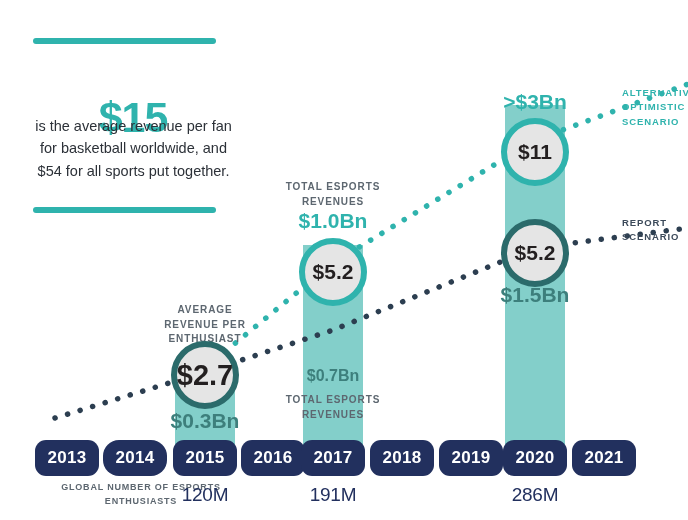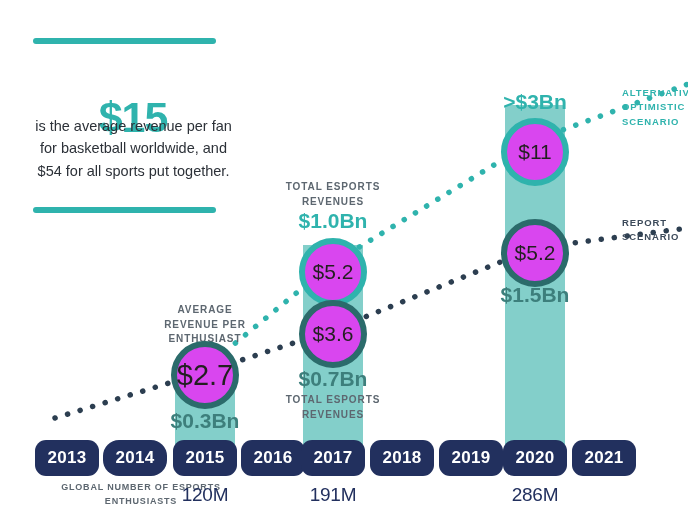--- a/index.html
+++ b/index.html
@@ -35,23 +35,23 @@
   .pill{
     position:absolute;top:0;height:36px;width:64px;
     background:#22305e;border-radius:11px;
     color:#ffffff;font-size:17px;font-weight:bold;
     display:flex;align-items:center;justify-content:center;
     letter-spacing:.3px;
   }
 
   
   .circle{
-    position:absolute;border-radius:50%;background:#d946ef;
+    position:absolute;border-radius:50%;background:#e5e5e5;
     display:flex;align-items:center;justify-content:center;
-    font-weight:normal;color:#231f20;box-sizing:border-box;
+    font-weight:bold;color:#231f20;box-sizing:border-box;
   }
   .circle.teal{border:6px solid #2fb3ad;}
   .circle.navy{border:6px solid #2b6b6b;}
 
   
   .cap{position:absolute;font-weight:bold;text-align:center;}
   .cap-teal{color:#2fb3ad;}
   .cap-dark{color:#3d7f7c;}
 
   
@@ -104,22 +104,21 @@
     <polyline points="205,368 333,263 535,140 688,84" fill="none" stroke="#2fb3ad" stroke-width="5.5" stroke-linecap="round" stroke-dasharray="0.1 13"></polyline>
   </svg>
 
   <div class="micro" style="left:150px;top:303px;width:110px;">AVERAGE REVENUE PER ENTHUSIAST</div>
   <div class="circle navy" style="left:171px;top:341px;width:68px;height:68px;font-size:29px;">$2.7</div>
   <div class="cap cap-dark" style="left:155px;top:409px;width:100px;font-size:21px;">$0.3Bn</div>
 
   <div class="micro" style="left:278px;top:180px;width:110px;">TOTAL ESPORTS REVENUES</div>
   <div class="cap cap-teal" style="left:283px;top:209px;width:100px;font-size:21px;">$1.0Bn</div>
   <div class="circle teal" style="left:299px;top:238px;width:68px;height:68px;font-size:21px;">$5.2</div>
-  <div class="circle navy" style="left:299px;top:300px;width:68px;height:68px;font-size:21px;">$3.6</div>
-  <div class="cap cap-dark" style="left:283px;top:367px;width:100px;font-size:21px;">$0.7Bn</div>
+  <div class="cap cap-dark" style="left:283px;top:367px;width:100px;font-size:16px;">$0.7Bn</div>
   <div class="micro" style="left:278px;top:393px;width:110px;">TOTAL ESPORTS REVENUES</div>
 
   <div class="cap cap-teal" style="left:485px;top:90px;width:100px;font-size:21px;">&gt;$3Bn</div>
   <div class="circle teal" style="left:501px;top:118px;width:68px;height:68px;font-size:21px;">$11</div>
   <div class="circle navy" style="left:501px;top:219px;width:68px;height:68px;font-size:21px;">$5.2</div>
   <div class="cap cap-dark" style="left:485px;top:283px;width:100px;font-size:21px;">$1.5Bn</div>
 
   <div class="legend" id="legend-alt">ALTERNATIVE OPTIMISTIC SCENARIO</div>
   <div class="legend" id="legend-report">REPORT SCENARIO</div>
 

